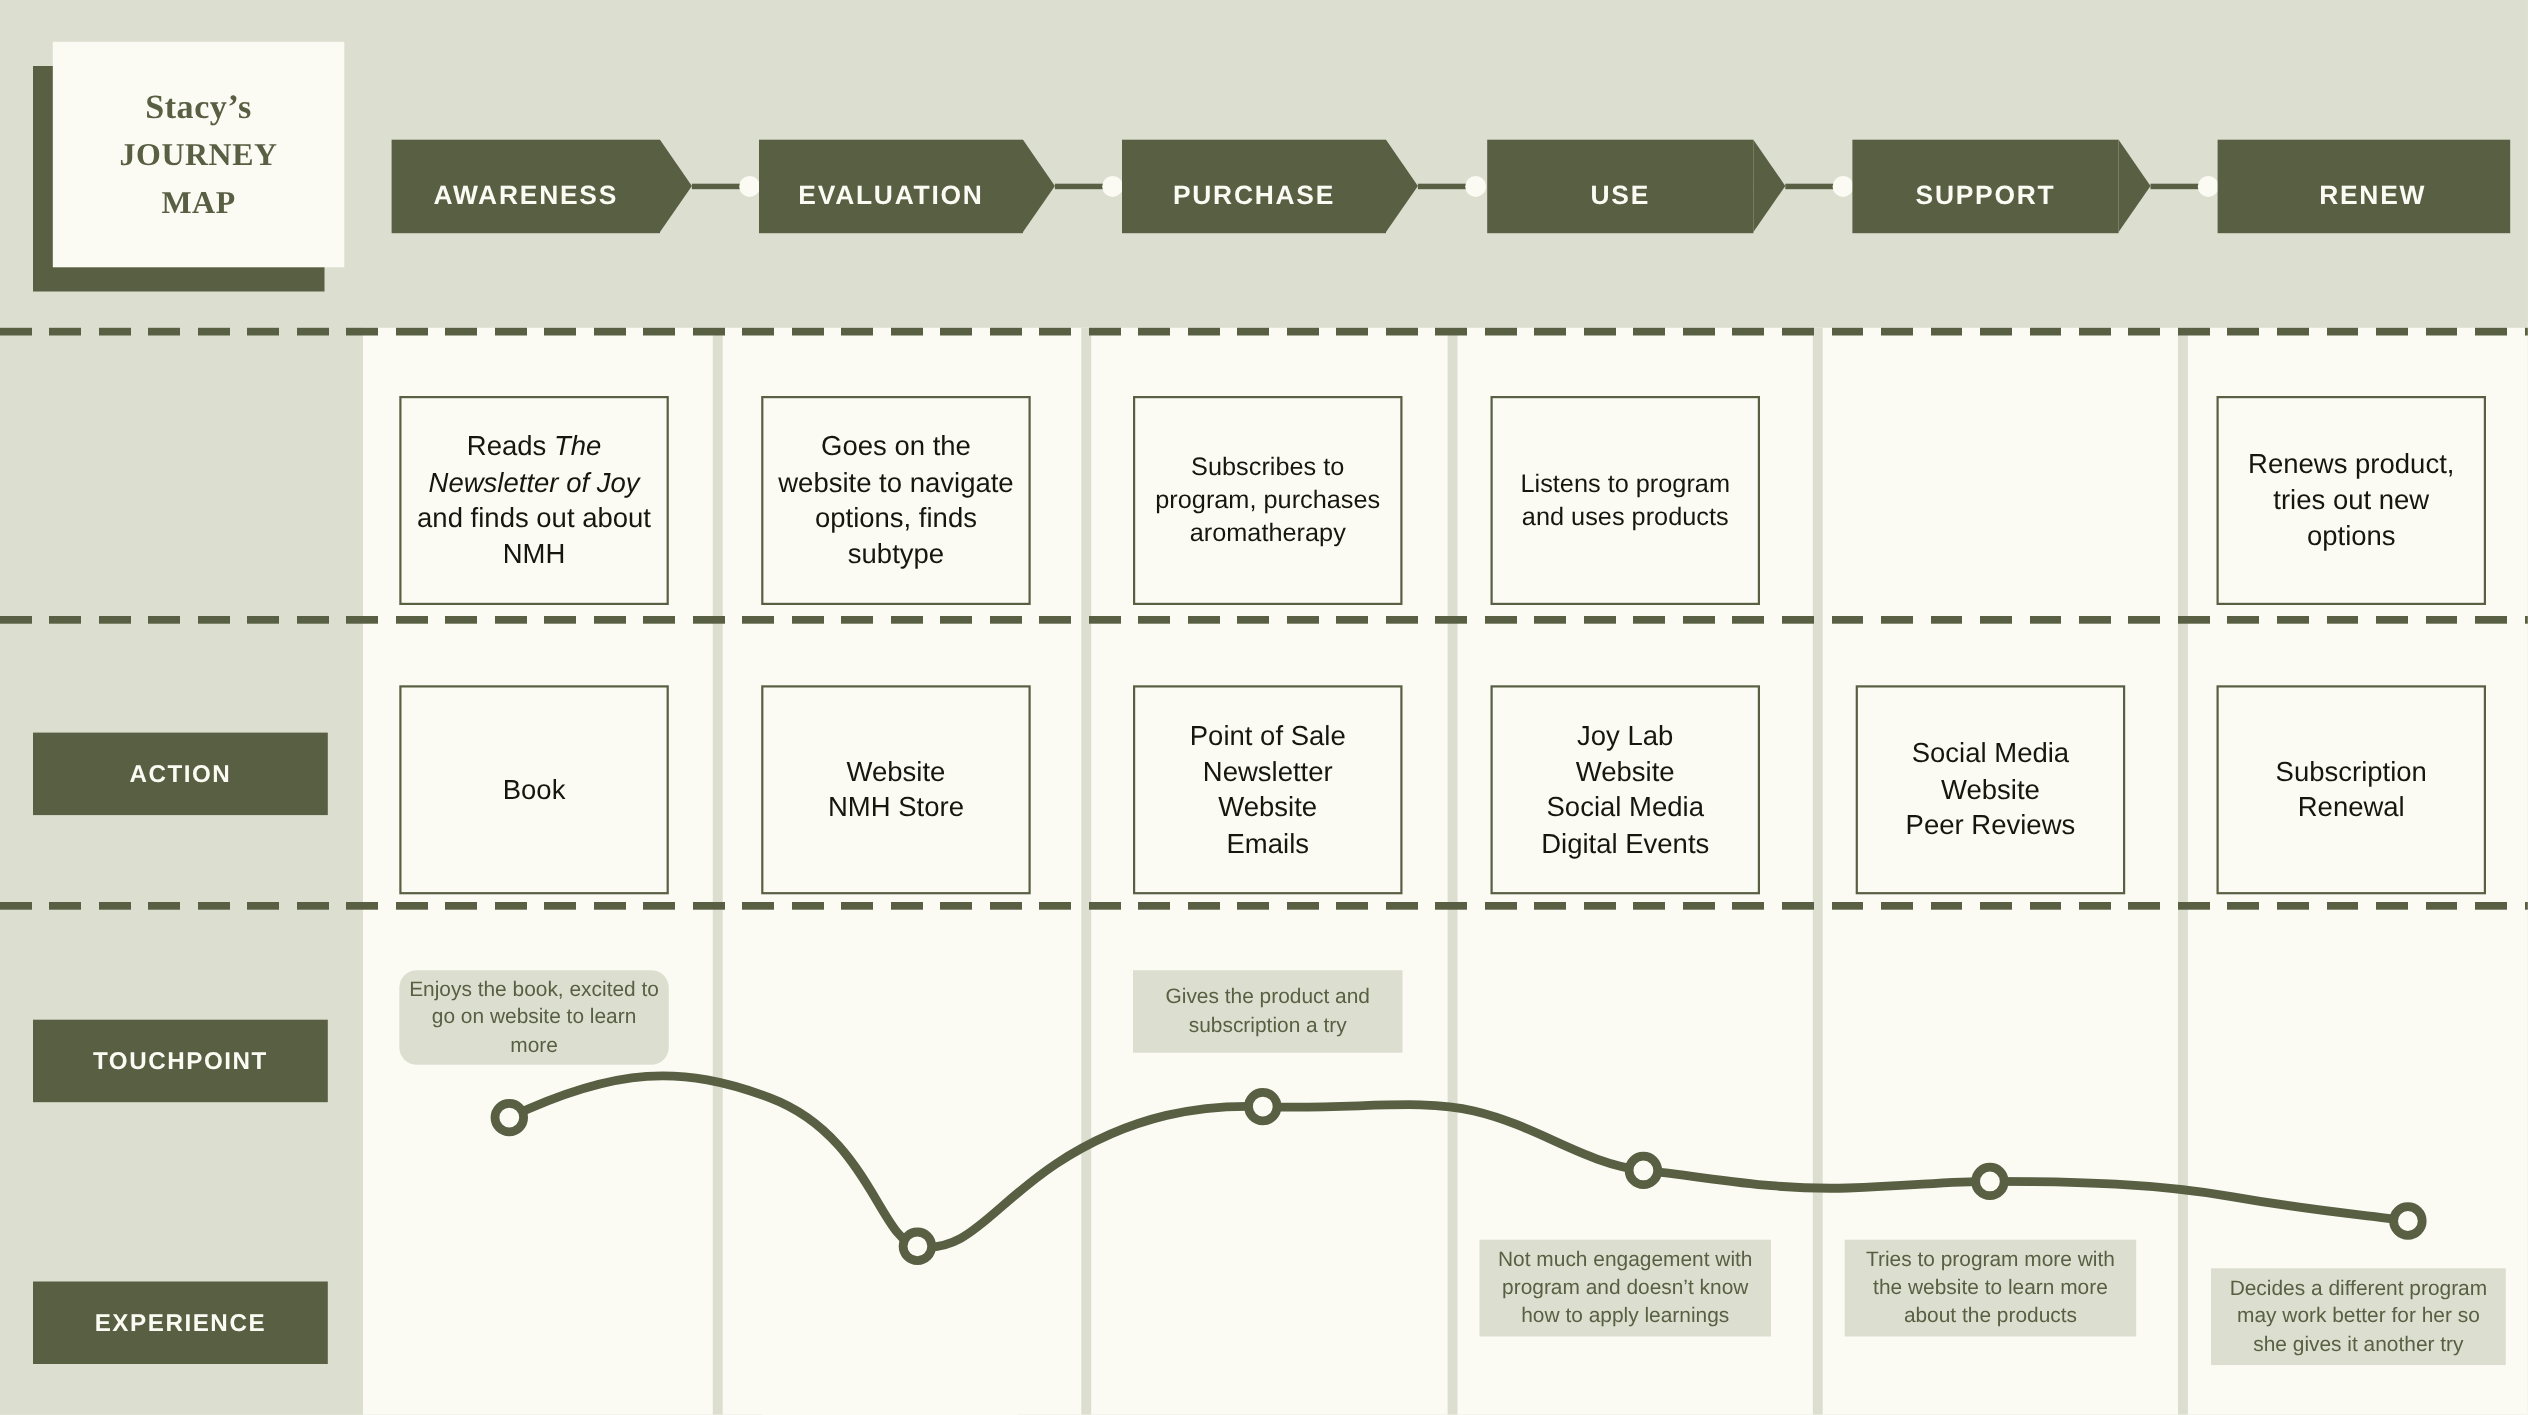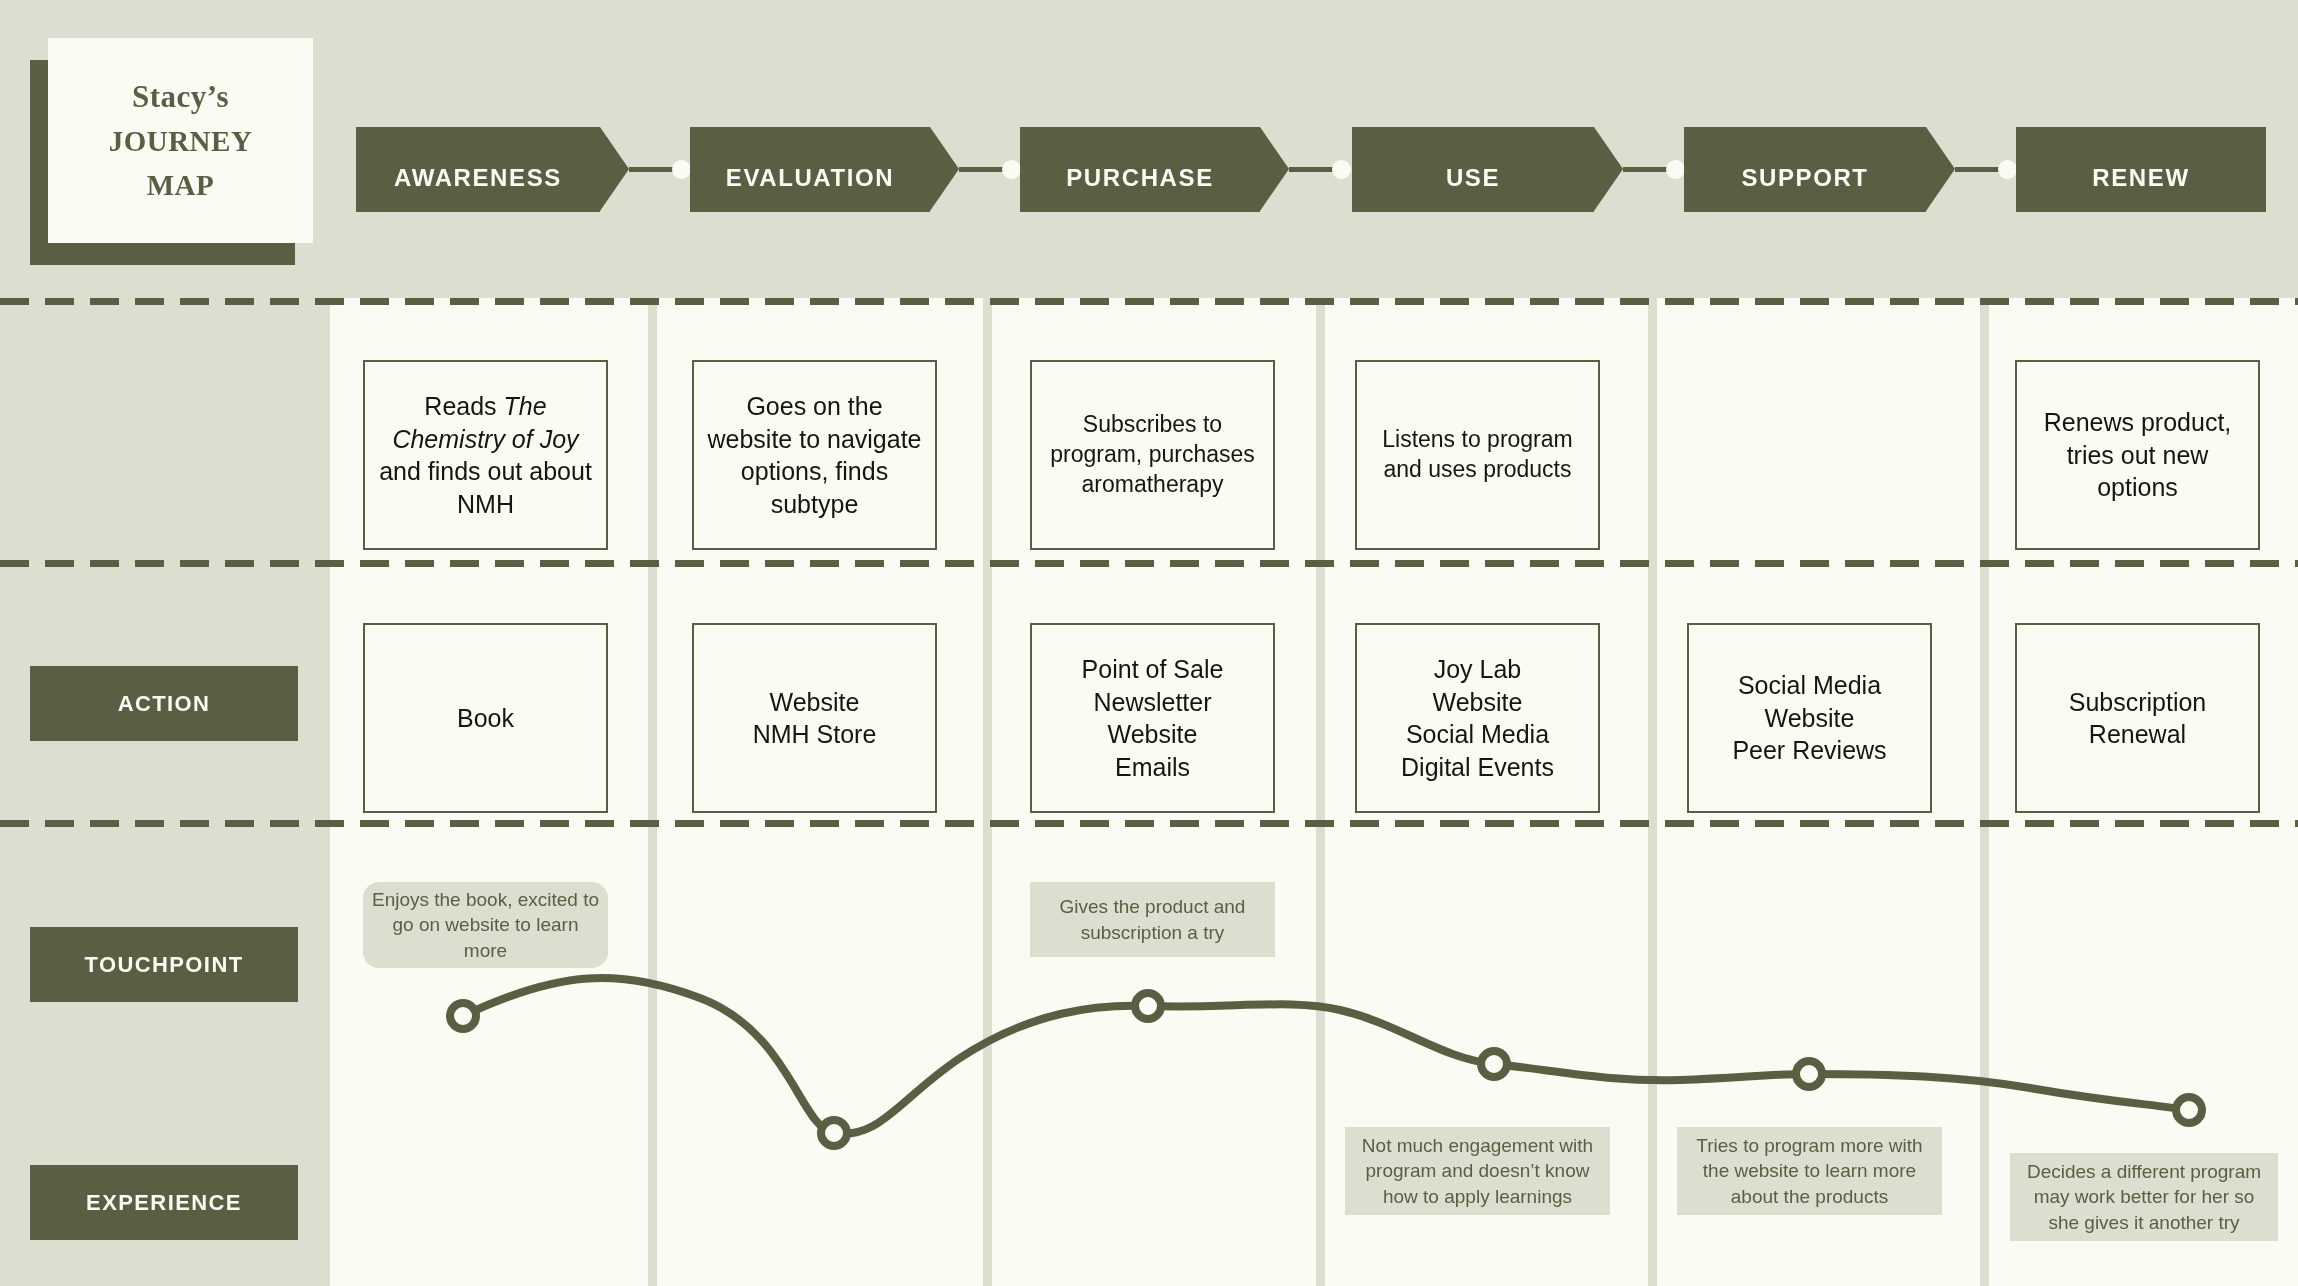--- a/index.html
+++ b/index.html
@@ -142,21 +142,21 @@
     <div class="connector" style="left:1623px;width:51px;"></div>
     <div class="connector-dot" style="left:1666px;"></div>
 
     <div class="stage" style="left:1684px;width:242px;">
       <span class="lbl">SUPPORT</span>
       <span class="chev-point"></span>
     </div>
     <div class="connector" style="left:1955px;width:51px;"></div>
     <div class="connector-dot" style="left:1998px;"></div>
 
-    <div class="stage" style="left:2016px;width:250px;">
+    <div class="stage" style="left:2016px;width:250px;padding-left:16px;">
       <span class="lbl">RENEW</span>
     </div>
   </div>
 </div>
 
 <div id="body">
   <div id="label-col"></div>
   <div id="content-bg"></div>
 
   <div class="col-div" style="left:648px;"></div>
@@ -174,21 +174,21 @@
   </div>
   <div class="row-label" style="top:629px;">
     <span class="rl">TOUCHPOINT</span>
   </div>
   <div class="row-label" style="top:867px;">
     <span class="rl">EXPERIENCE</span>
   </div>
 
   <div class="cell-box" style="left:363px;top:62px;width:245px;height:190px;">
     <div class="txt">
-      <span>Reads </span><i>The Chemistry of Joy</i><span> and finds out about NMH</span>
+      <span>Reads </span><i>The Newsletter of Joy</i><span> and finds out about NMH</span>
     </div>
   </div>
   <div class="cell-box" style="left:692px;top:62px;width:245px;height:190px;">
     <div class="txt">Goes on the website to navigate options, finds subtype</div>
   </div>
   <div class="cell-box" style="left:1030px;top:62px;width:245px;height:190px;">
     <div class="txt sm">Subscribes to program, purchases aromatherapy</div>
   </div>
   <div class="cell-box" style="left:1355px;top:62px;width:245px;height:190px;">
     <div class="txt sm">Listens to program and uses products</div>

